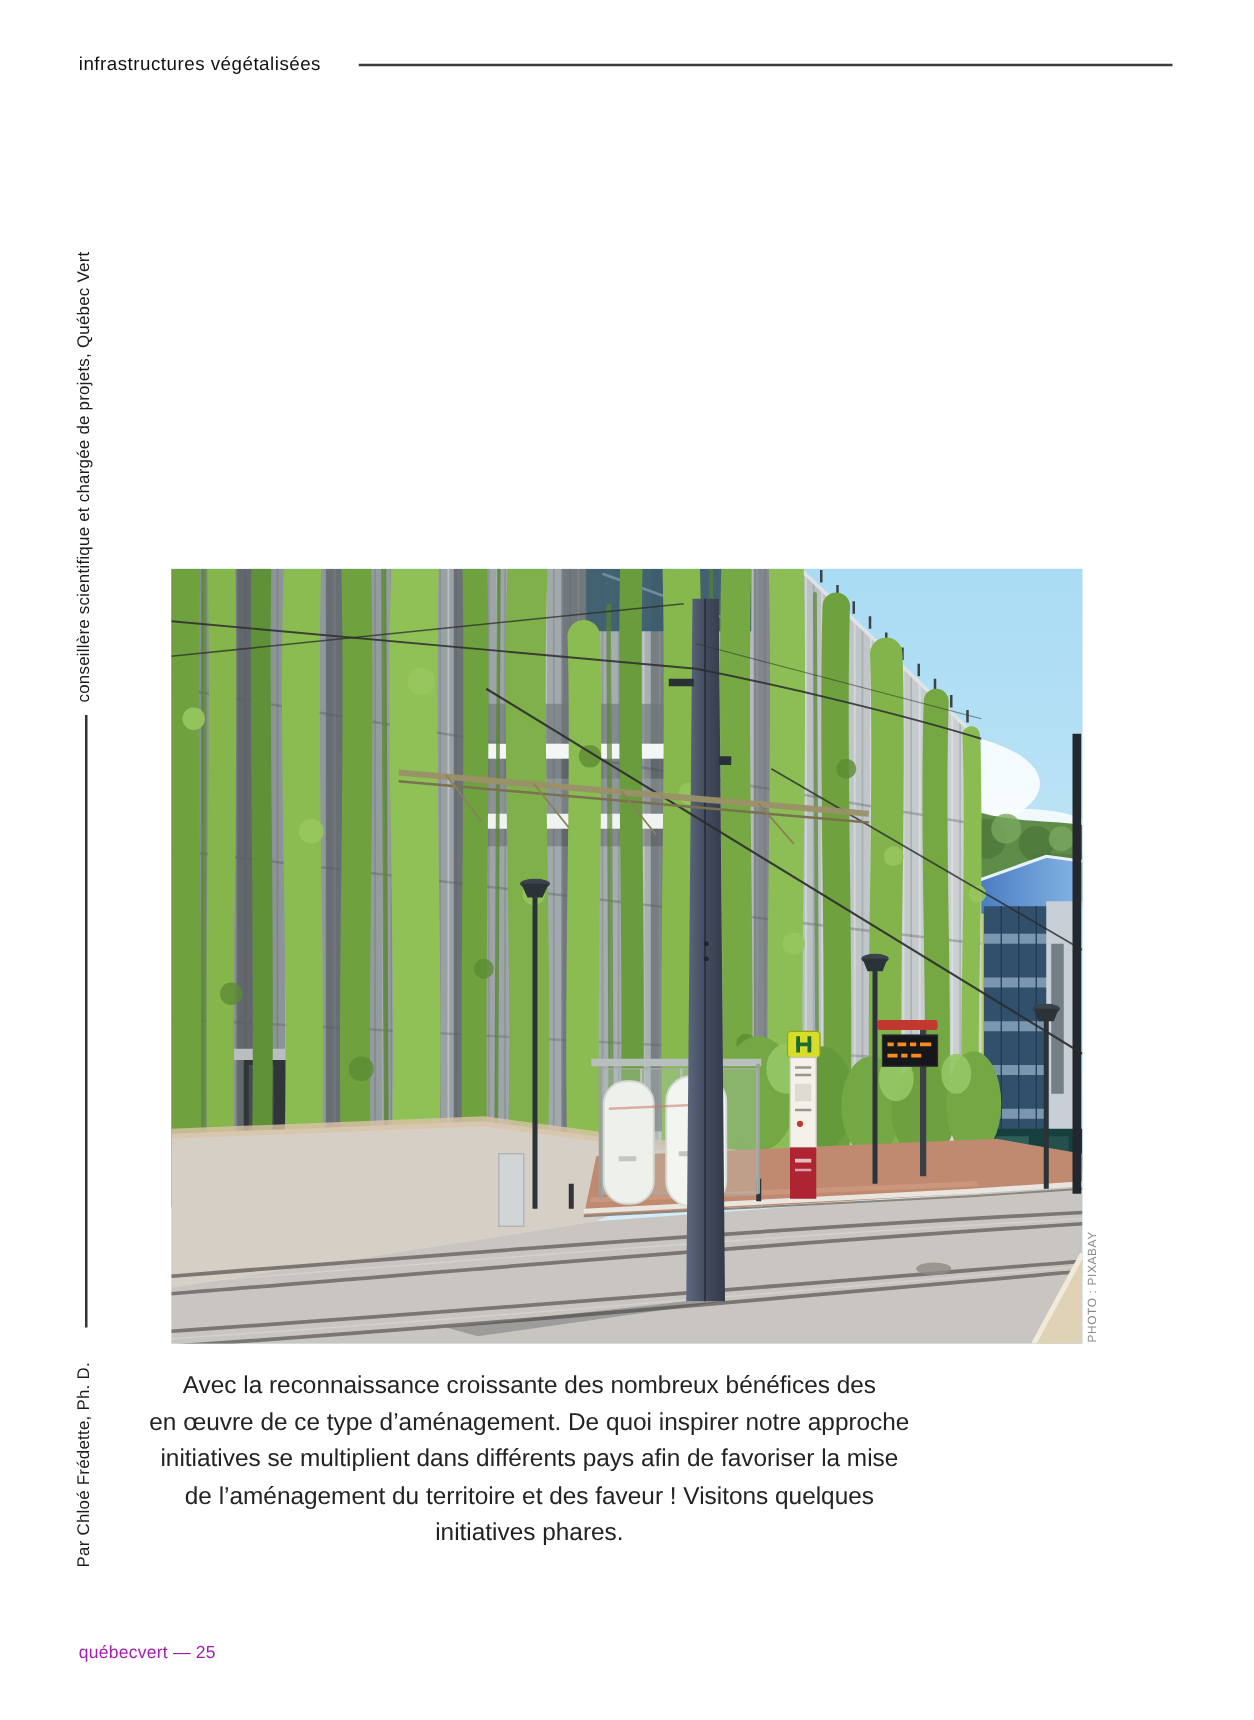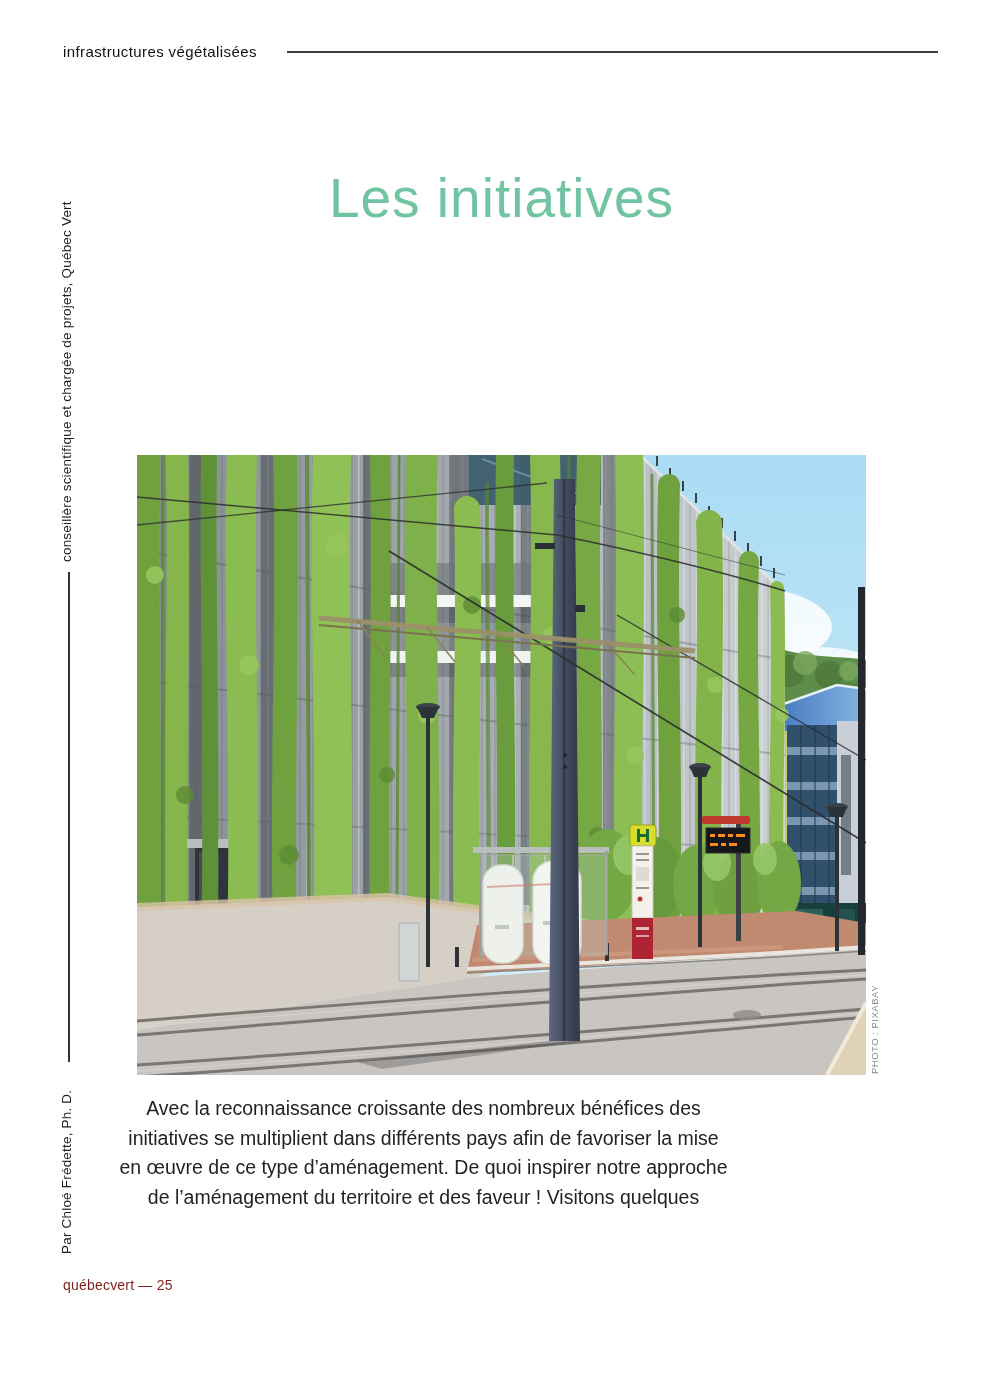--- a/index.html
+++ b/index.html
@@ -30,33 +30,32 @@
   }
   .photo{
     position:absolute;left:137px;top:455px;width:729px;height:620px;overflow:hidden;background:#bfe2f4;
   }
   .photo svg{display:block;}
   .intro{
     position:absolute;left:0;top:1094px;width:847px;text-align:center;
     font-size:19.5px;line-height:29.5px;color:#232323;
   }
   .footer{
-    position:absolute;left:63px;top:1277px;font-size:14px;color:#7f1d1d;letter-spacing:.2px;
+    position:absolute;left:63px;top:1313px;font-size:14px;color:#a21caf;letter-spacing:.2px;
   }
 </style>
 </head>
 <body>
 
 <div class="page">
 
   <span class="kicker">infrastructures végétalisées</span>
   <div class="kicker-rule"></div>
 
   <h1 class="title" style="margin:0;">
-    <div>Les initiatives</div>
   </h1>
 
   <div class="vtext v-role">conseillère scientifique et chargée de projets, Québec Vert</div>
   <div class="v-rule"></div>
   <div class="vtext v-author">Par Chloé Frédette, Ph. D.</div>
 
   <figure class="photo" style="margin:0;">
     <svg width="729" height="620" viewBox="0 0 729 620" xmlns="http://www.w3.org/2000/svg">
       <defs>
         <linearGradient id="gSky" x1="0" y1="0" x2="0" y2="1">
@@ -345,20 +344,21 @@
           <line x1="470" y1="188" x2="498" y2="220" stroke="#8a8158" stroke-width="1.5"></line>
         </g>
       </g>
     </svg>
   </figure>
 
   <div class="vtext v-credit">PHOTO : PIXABAY</div>
 
   <div class="intro">
     <div>Avec la reconnaissance croissante des nombreux bénéfices des</div>
+    <div>en œuvre de ce type d’aménagement. De quoi inspirer notre approche</div>
     <div>initiatives se multiplient dans différents pays afin de favoriser la mise</div>
-    <div>en œuvre de ce type d’aménagement. De quoi inspirer notre approche</div>
     <div>de l’aménagement du territoire et des faveur ! Visitons quelques</div>
+    <div>initiatives phares.</div>
   </div>
 
   <div class="footer">québecvert — 25</div>
 
 </div>
 
 </body></html>

